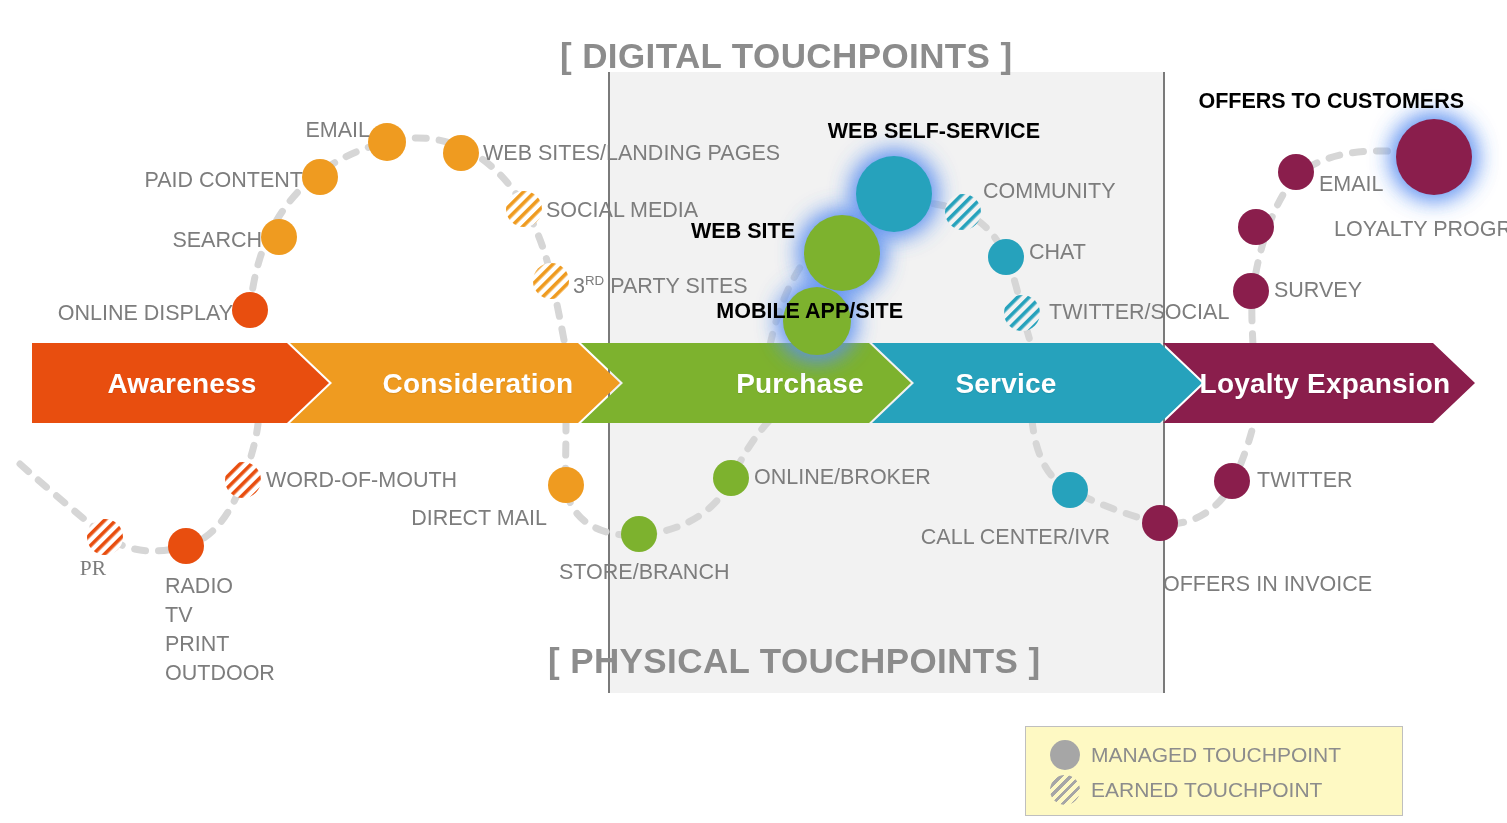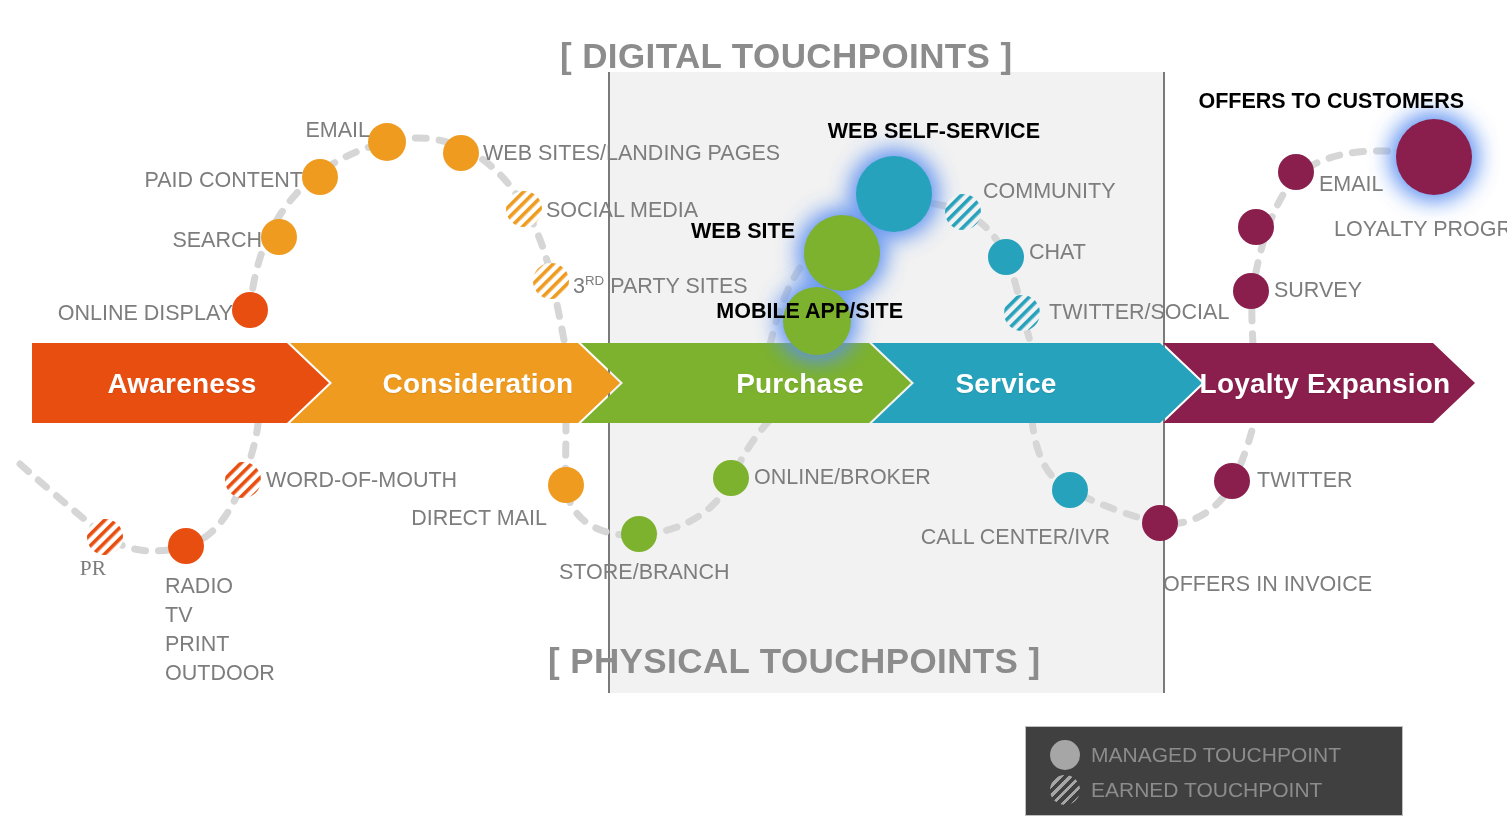--- a/index.html
+++ b/index.html
@@ -34,21 +34,21 @@
     position:absolute;color:#7d7d7d;font-size:21.5px;white-space:nowrap;z-index:4;
     line-height:1.36;
   }
   .node-label.bold{font-weight:bold;color:#000000;}
   .node-label.sup sup{font-size:.62em;vertical-align:super;}
   .node-label.multi{line-height:1.35;}
 
   
   #legend{
     position:absolute;left:1025px;top:726px;width:376px;height:88px;
-    background:#404040;border:1px solid #bfbfbf;z-index:5;
+    background:#fef9c3;border:1px solid #bfbfbf;z-index:5;
   }
   .legend-row{position:absolute;display:flex;align-items:center;}
   .legend-text{color:#8c8c8c;font-size:21px;white-space:nowrap;margin-left:11px;}
   .legend-swatch{width:30px;height:30px;border-radius:50%;flex:0 0 auto;}
   .legend-swatch.solid{background:#a6a6a6;}
   .legend-swatch.hatch{
     background:
       repeating-linear-gradient(135deg,#a6a6a6 0 3px,rgba(255,255,255,0) 3px 7px);
   }
 </style>

